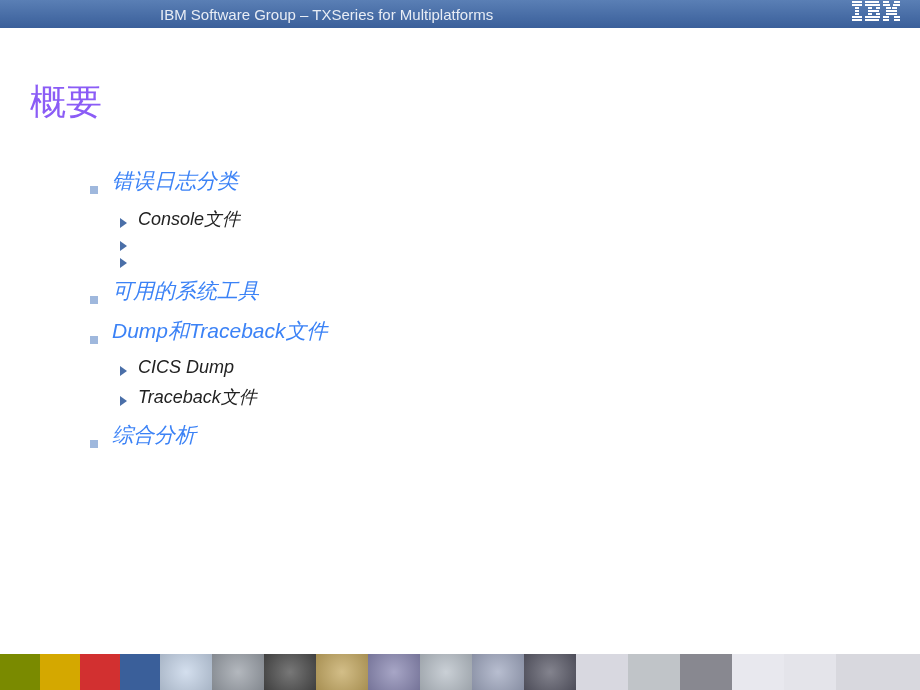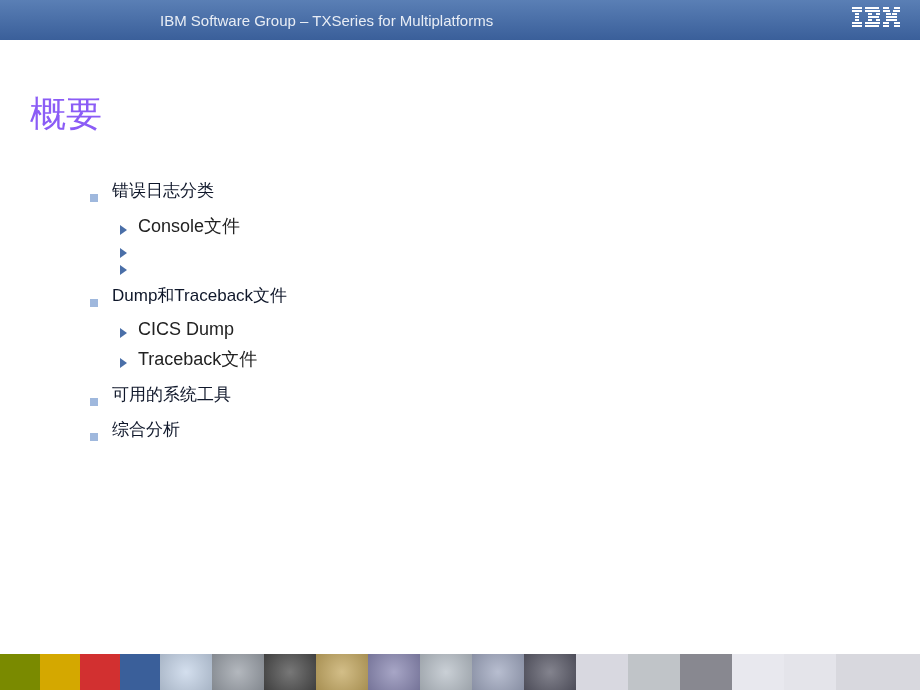--- a/index.html
+++ b/index.html
@@ -5,21 +5,21 @@
     * { margin: 0; padding: 0; box-sizing: border-box; }
     body {
       width: 920px;
       height: 690px;
       font-family: Arial, "Microsoft YaHei", sans-serif;
       background: #fff;
       position: relative;
       overflow: hidden;
     }
     .header {
-      height: 40px;
+      height: 28px;
       background: linear-gradient(to bottom, #5a7fb5 0%, #3a5f9a 100%);
       display: flex;
       align-items: center;
       justify-content: space-between;
       padding: 0 20px 0 160px;
       color: #fff;
     }
     .header-title { font-size: 15px; color: #e8edf5; }
     .ibm-logo {
       font-family: "Times New Roman", serif;
@@ -43,22 +43,22 @@
     }
     .square-bullet {
       width: 8px;
       height: 8px;
       background: #9fb8dd;
       flex-shrink: 0;
       margin-right: 14px;
       position: relative;
       top: 6px;
     }
-    .item-l1-text { font-size: 17px; color: #0f172a; }
-    .sublist { list-style: none; padding-left: 30px; margin-top: 6px; margin-bottom: 6px; }
+    .item-l1-text { font-size: 21px; color: #3b82f6; font-style: italic; }
+    .sublist { list-style: none; padding-left: 30px; margin-top: 6px; margin-bottom: 6px; font-style: italic; }
     .item-l2 {
       display: flex;
       align-items: baseline;
       margin: 7px 0;
     }
     .arrow-bullet {
       flex-shrink: 0;
       margin-right: 10px;
       position: relative;
       top: 3px;
@@ -147,46 +147,46 @@
               <svg width="8" height="10" viewBox="0 0 8 10">
                 <path d="M0 0 L7 5 L0 10 Z" fill="#4a6fa8"></path>
               </svg>
             </span>
           </li>
         </ul>
       </li>
       <li>
         <div class="item-l1">
           <span class="square-bullet"></span>
+          <span class="item-l1-text">可用的系统工具</span>
+        </div>
+      </li>
+      <li>
+        <div class="item-l1">
+          <span class="square-bullet"></span>
           <span class="item-l1-text">Dump和Traceback文件</span>
         </div>
         <ul class="sublist">
           <li class="item-l2">
             <span class="arrow-bullet">
               <svg width="8" height="10" viewBox="0 0 8 10">
                 <path d="M0 0 L7 5 L0 10 Z" fill="#4a6fa8"></path>
               </svg>
             </span>
             <span class="item-l2-text">CICS Dump</span>
           </li>
           <li class="item-l2">
             <span class="arrow-bullet">
               <svg width="8" height="10" viewBox="0 0 8 10">
                 <path d="M0 0 L7 5 L0 10 Z" fill="#4a6fa8"></path>
               </svg>
             </span>
             <span class="item-l2-text">Traceback文件</span>
           </li>
         </ul>
-      </li>
-      <li>
-        <div class="item-l1">
-          <span class="square-bullet"></span>
-          <span class="item-l1-text">可用的系统工具</span>
-        </div>
       </li>
       <li>
         <div class="item-l1">
           <span class="square-bullet"></span>
           <span class="item-l1-text">综合分析</span>
         </div>
       </li>
     </ul>
 </div>
 

